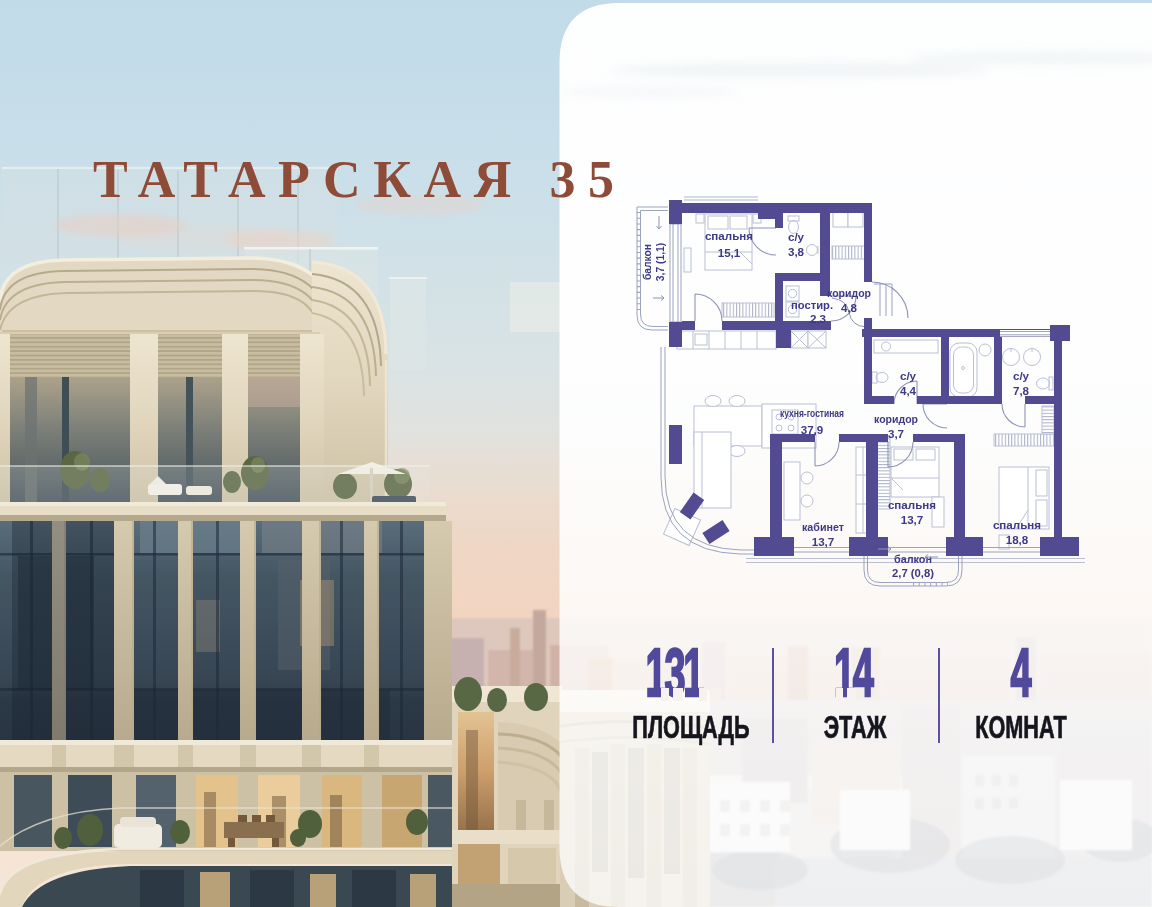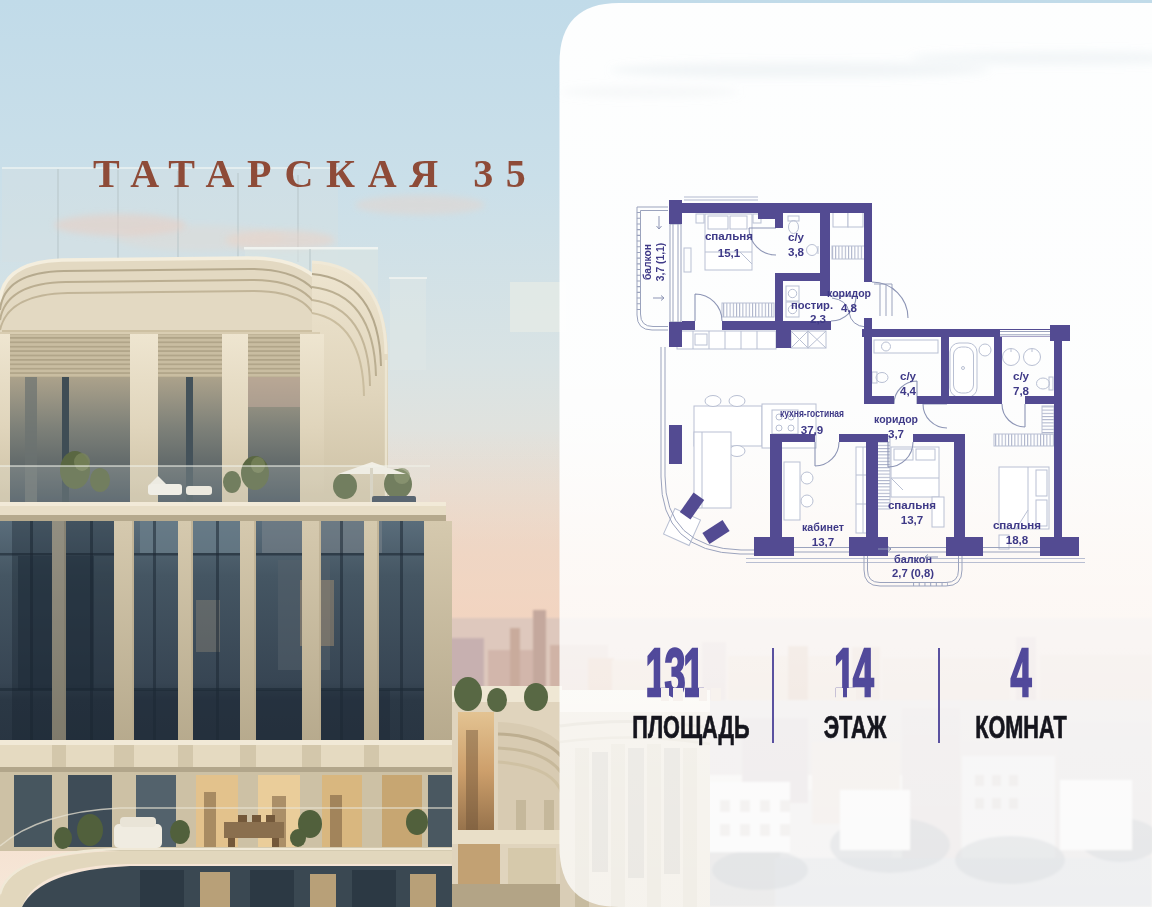--- a/index.html
+++ b/index.html
@@ -401,21 +401,21 @@
     <ellipse cx="1060" cy="58" rx="150" ry="7" fill="#ccd6e0" opacity="0.2"></ellipse>
     <ellipse cx="650" cy="92" rx="90" ry="6" fill="#d6dde4" opacity="0.18"></ellipse>
   </g>
   <defs>
       <filter id="cloudblur" x="-30%" y="-200%" width="160%" height="500%">
         <feGaussianBlur stdDeviation="4"></feGaussianBlur>
       </filter>
     </defs>
 </svg>
 
-<div class="abs" style="left:93px;top:154px;font-family:'Liberation Serif',serif;font-weight:bold;font-size:40px;line-height:1;letter-spacing:12.6px;color:#8e4b38;">ТАТАРСКАЯ 35</div>
+<div class="abs" style="left:93px;top:154px;font-family:'Liberation Serif',serif;font-weight:bold;font-size:52px;line-height:1;letter-spacing:12.6px;color:#8e4b38;">ТАТАРСКАЯ 35</div>
 
 <svg id="plan" class="abs" style="left:628px;top:192px" width="470" height="400" viewBox="628 192 470 400">
   <defs>
     <pattern id="hv" width="3.2" height="8" patternUnits="userSpaceOnUse">
       <rect width="3.2" height="8" fill="#ffffff"></rect>
         <rect width="1" height="8" fill="#a9b0c8"></rect>
     </pattern>
     <pattern id="hh" width="8" height="3.2" patternUnits="userSpaceOnUse">
       <rect width="8" height="3.2" fill="#ffffff"></rect>
         <rect width="8" height="1" fill="#a9b0c8"></rect>

